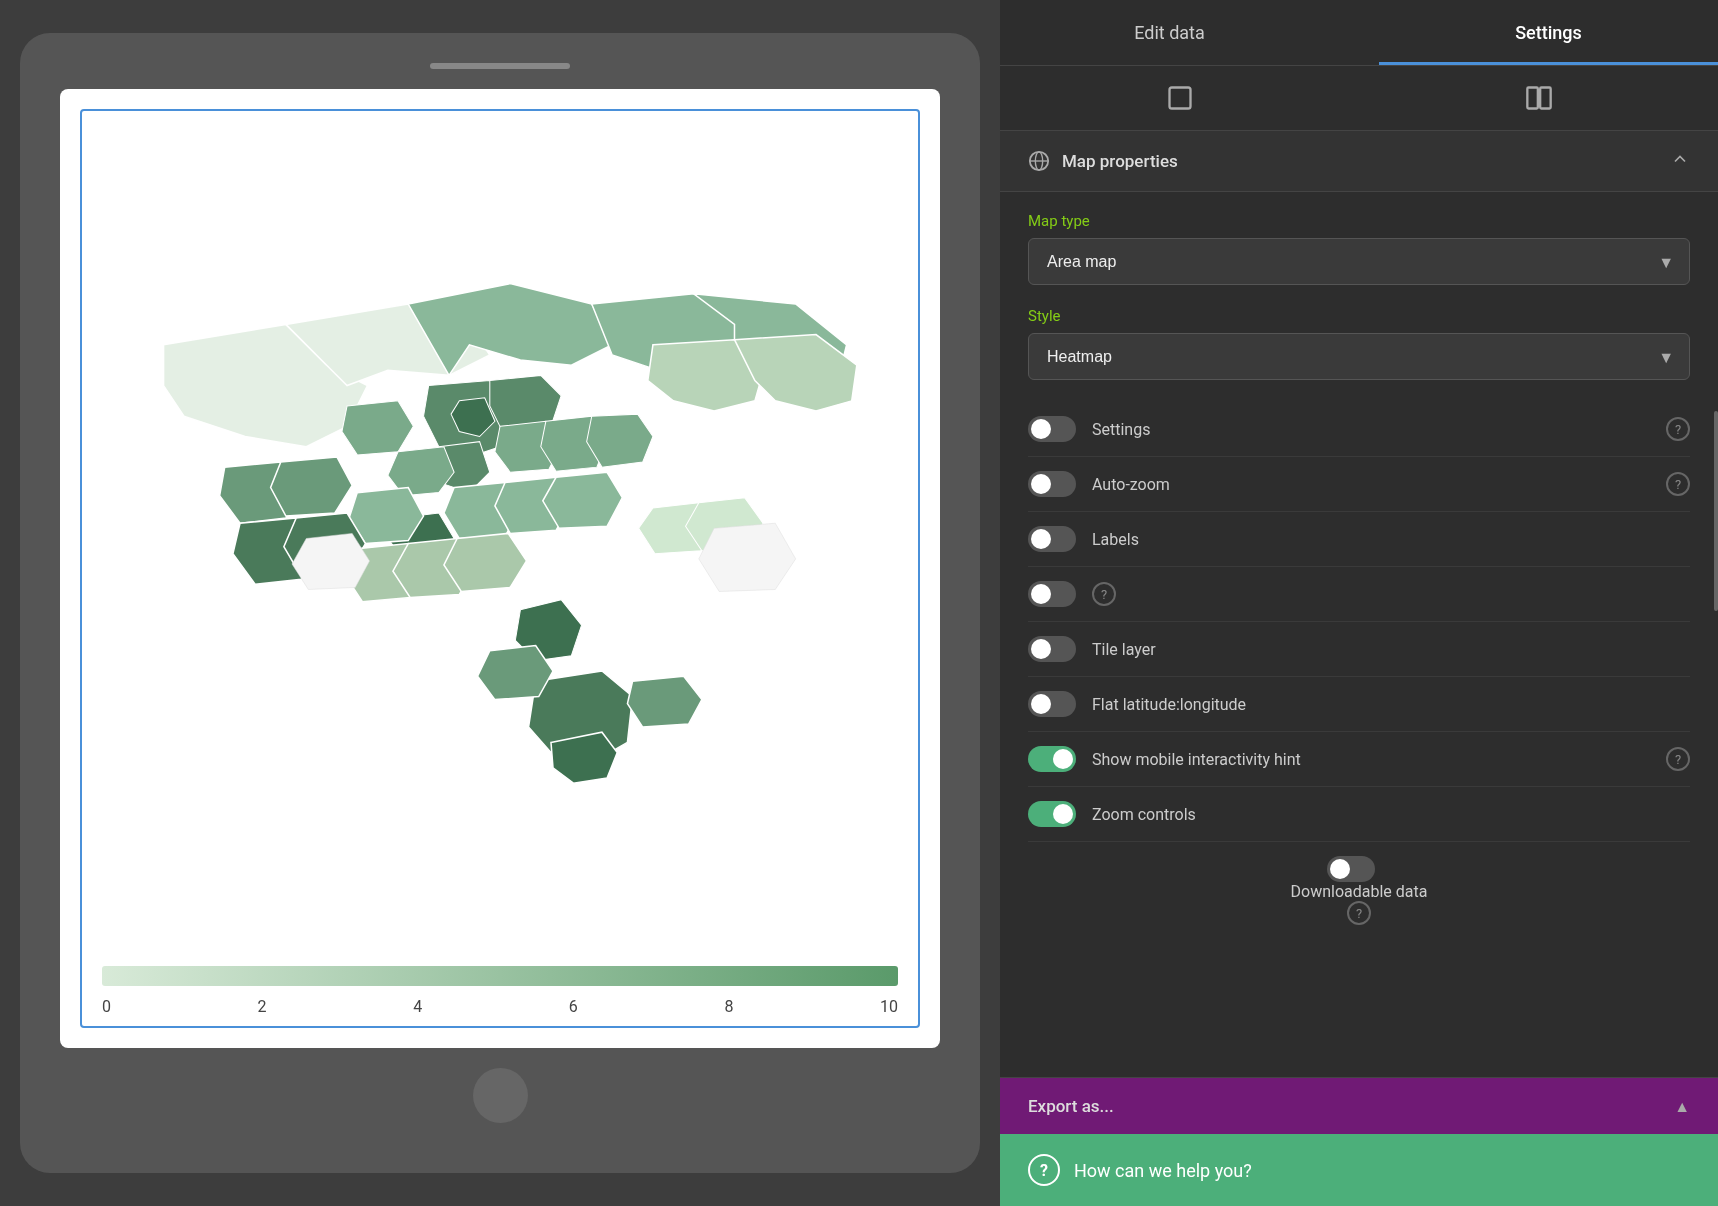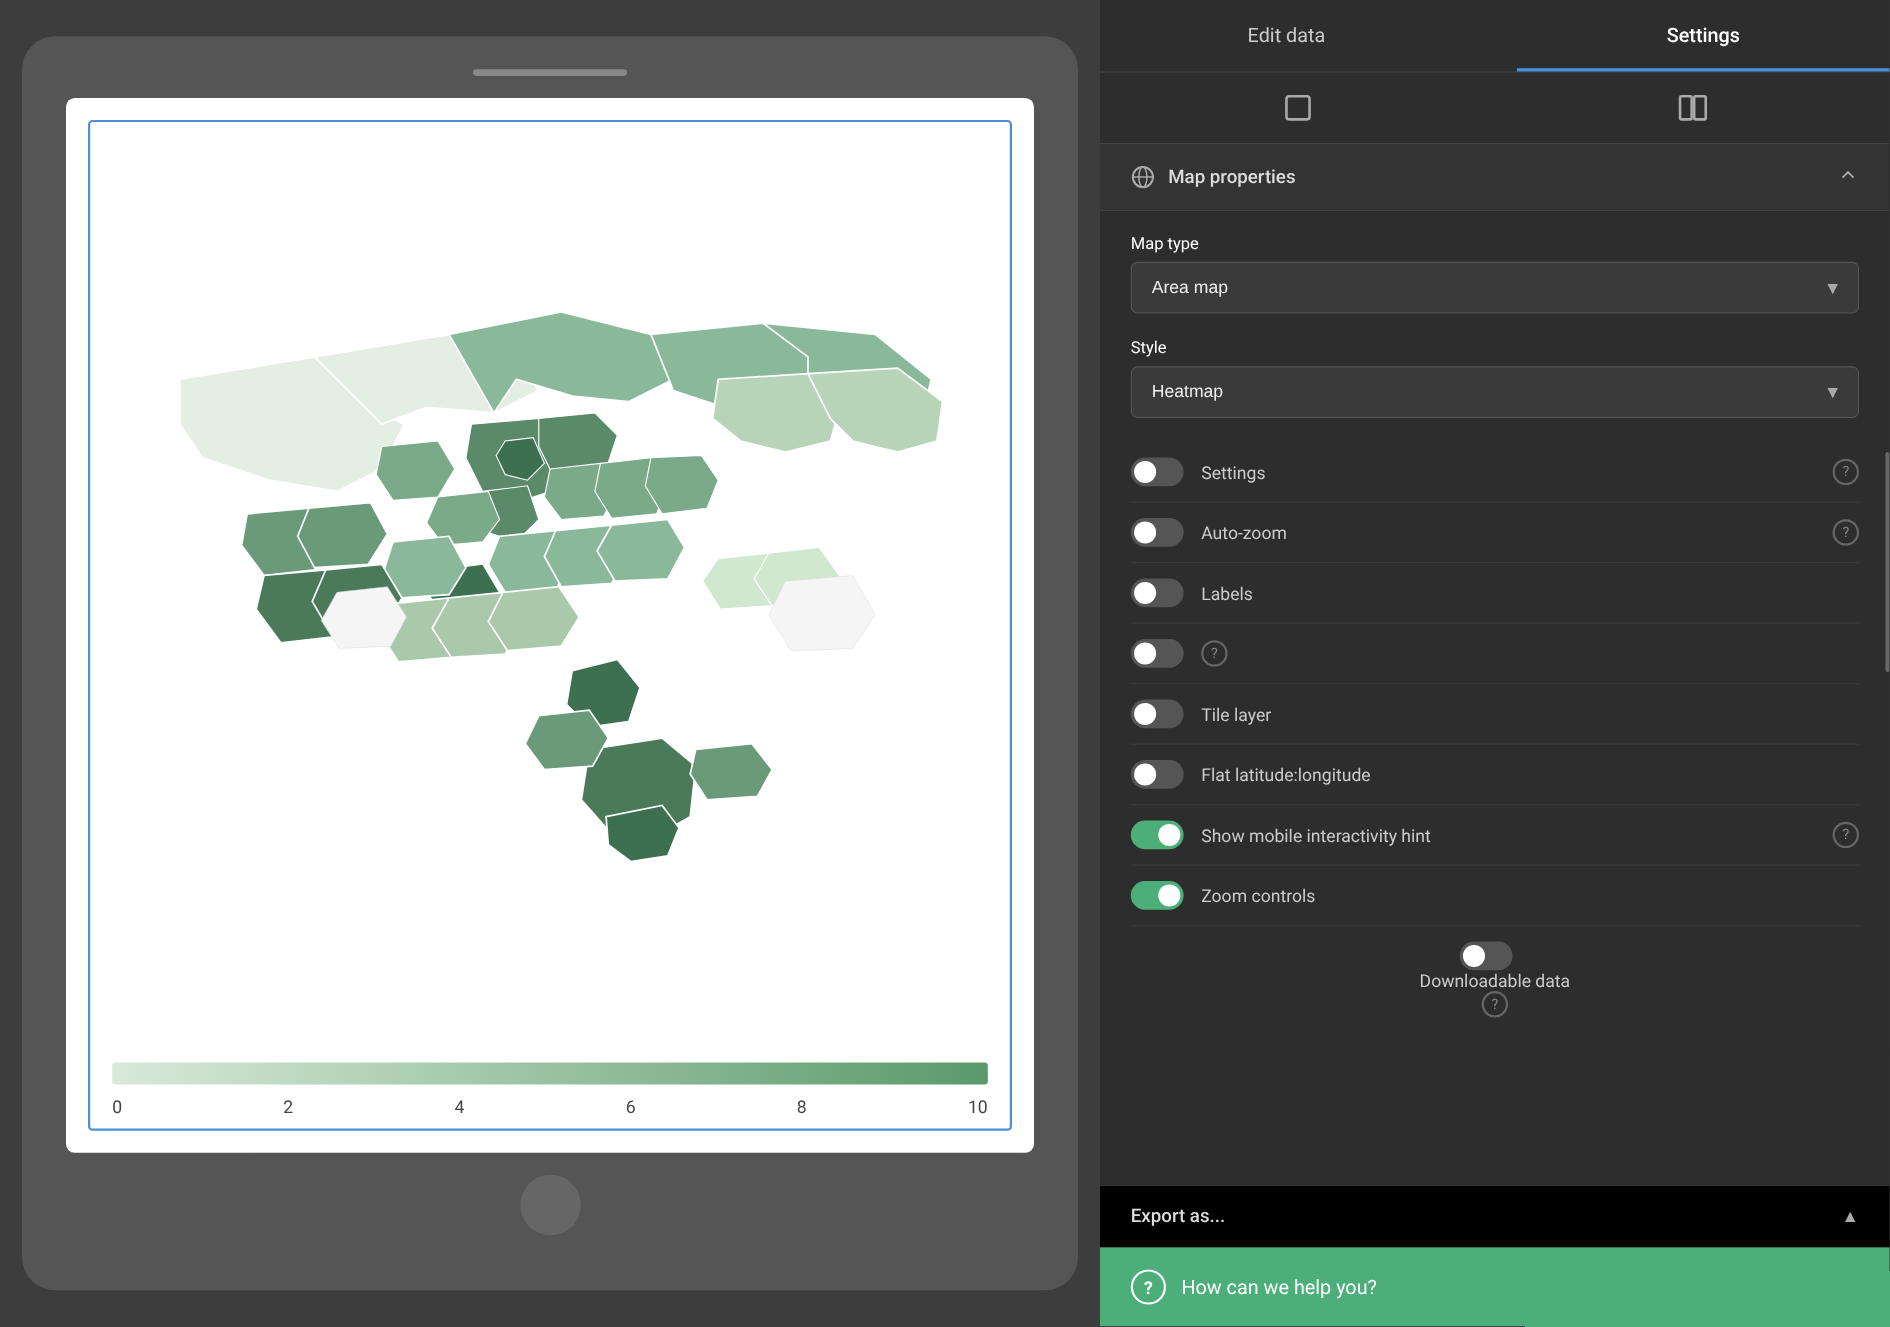--- a/index.html
+++ b/index.html
@@ -199,21 +199,21 @@
     .section-body {
       padding: 20px 28px;
       background: #2d2d2d;
     }
 
     .form-group {
       margin-bottom: 22px;
     }
 
     .form-label {
-      color: #ffffff;
+      color: #84cc16;
       font-size: 15px;
       margin-bottom: 8px;
       display: block;
     }
 
     .select-wrapper {
       position: relative;
       border-radius: 10px;
     }
 
@@ -296,21 +296,21 @@
       align-items: center;
       justify-content: center;
       color: #888;
       font-size: 13px;
       cursor: pointer;
       flex-shrink: 0;
     }
 
     .export-section {
       padding: 18px 28px;
-      background: #000000;
+      background: #701a75;
       border-top: 1px solid #444;
       display: flex;
       align-items: center;
       justify-content: space-between;
     }
 
     .export-label {
       color: #ddd;
       font-size: 17px;
       font-weight: 500;

